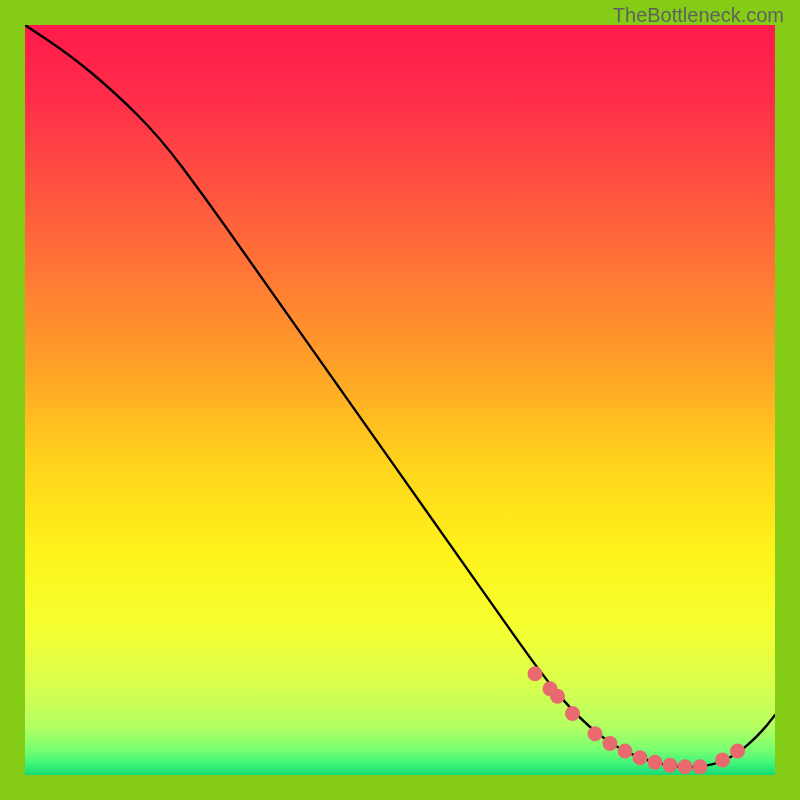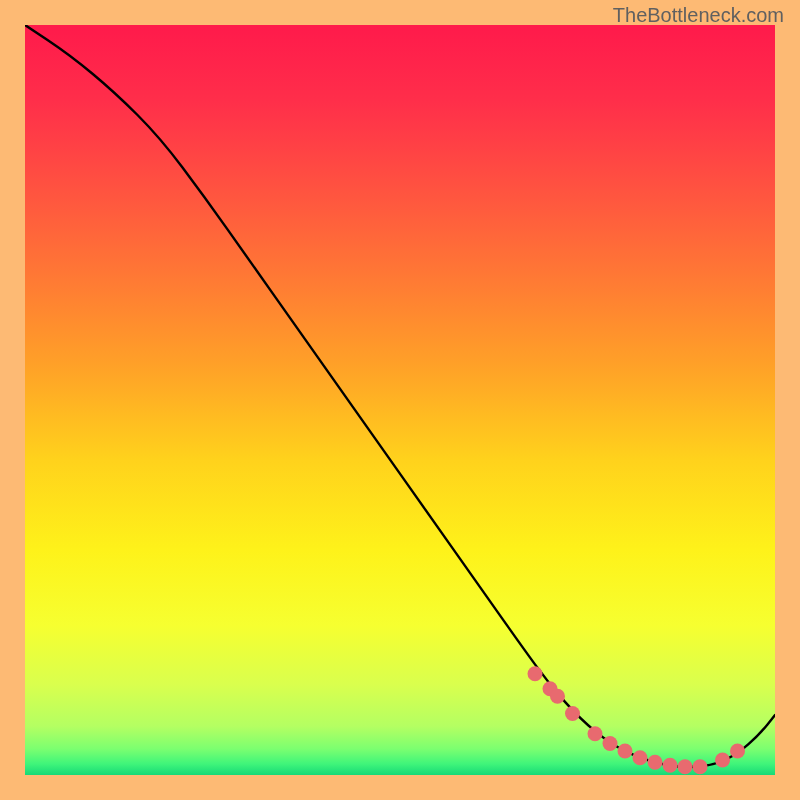--- a/index.html
+++ b/index.html
@@ -1,20 +1,20 @@
 <!DOCTYPE html>
 <html><head>
 <meta charset="utf-8">
 <style>
   * { margin: 0; padding: 0; box-sizing: border-box; }
   html, body { width: 800px; height: 800px; overflow: hidden; background: #000; }
   .outer {
     width: 800px;
     height: 800px;
-    background: #fdba74;
+    background: #84cc16;
     position: relative;
   }
   .watermark {
     position: absolute;
     top: 4px;
     right: 16px;
     color: #606060;
     font-family: Arial, Helvetica, sans-serif;
     font-size: 20px;
     font-weight: 400;

